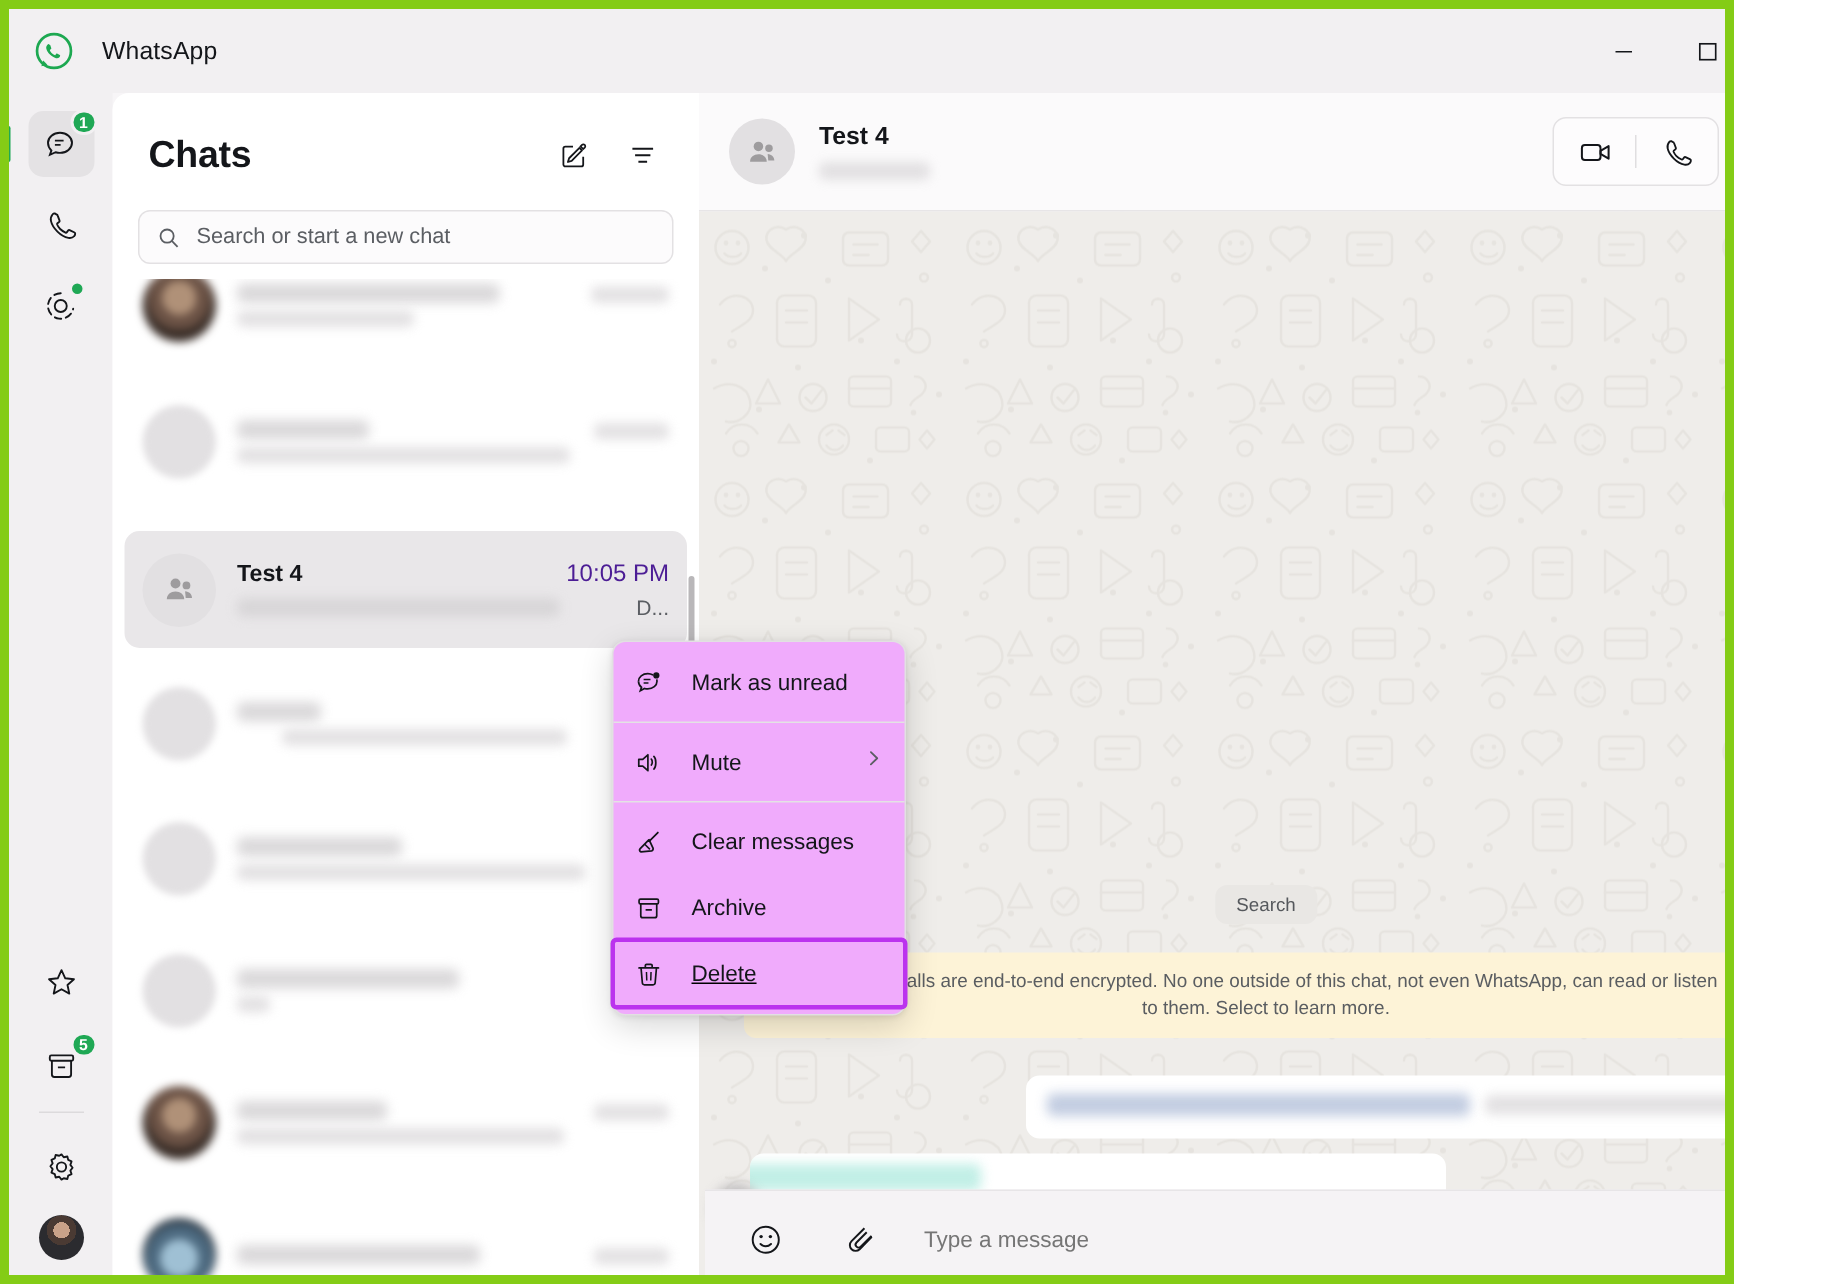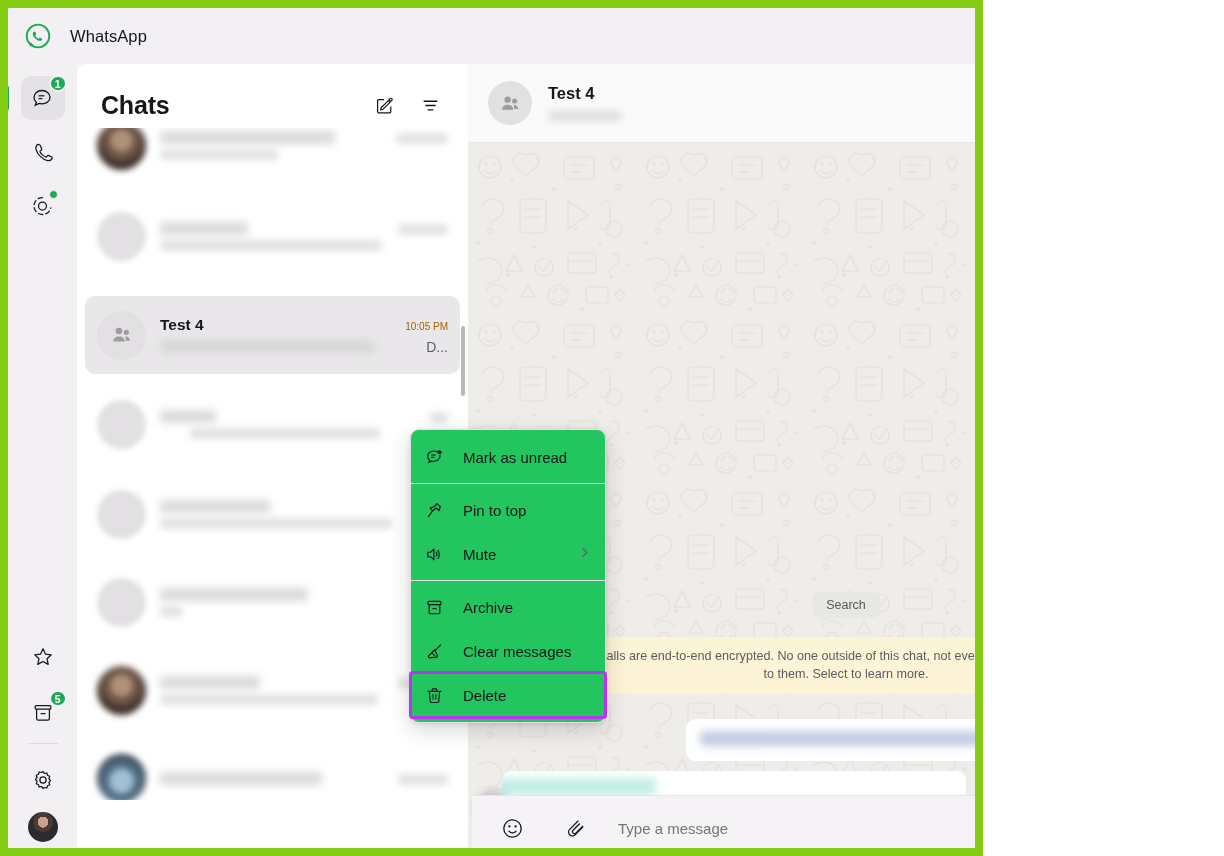--- a/index.html
+++ b/index.html
@@ -7,22 +7,22 @@
   html, body {
     width: 1224px; height: 856px;
     font-family: "Liberation Sans", sans-serif;
     background: #ffffff;
     overflow: hidden;
   }
 
   
   #app-window {
     position: relative;
-    width: 983px; height: 856px;
-    border: 8px solid #84cc16;
+    width: 1156px; height: 856px;
+    border: 6px solid #84cc16;
     background: #f7f5f7;
     overflow: hidden;
   }
 
   
   #title-bar {
     position: absolute; top: 0; left: 0;
     width: 1216px; height: 56px;
     background: #f2f0f2;
     display: flex; align-items: center;
@@ -126,21 +126,21 @@
   .chat-avatar {
     width: 49px; height: 49px; border-radius: 50%;
     background: #e2e0e2; flex: none;
     display: flex; align-items: center; justify-content: center;
   }
   .chat-avatar.photo-a { background: radial-gradient(circle at 50% 40%, #b09178 0 30%, #6b5245 30% 55%, #3a2e28 55%); }
   .chat-avatar.photo-b { background: radial-gradient(circle at 50% 55%, #9fc0d4 0 35%, #4d6a80 35% 62%, #2e3a46 62%); }
   .chat-body { flex: 1; margin-left: 14px; min-width: 0; }
   .chat-line1 { display: flex; align-items: baseline; }
   .chat-name { font-size: 15.5px; font-weight: bold; color: #14161a; }
-  .chat-time { margin-left: auto; font-size: 10px; color: #a16207; }
+  .chat-time { margin-left: auto; font-size: 16px; color: #4c1d95; }
   .chat-line2 { display: flex; align-items: center; margin-top: 5px; }
   .chat-msg-trunc { margin-left: auto; font-size: 14px; color: #5b5e63; }
   
   .blur {
     background: #d4d2d4; border-radius: 4px;
     filter: blur(4px); opacity: .85;
   }
   .blur.light { background: #dedcde; filter: blur(3.5px); }
   #chat-scrollbar {
     position: absolute; right: 3px; top: 198px;
@@ -231,40 +231,41 @@
     flex: 1; margin-left: 22px;
     font-size: 15px; color: #5b5e63;
     border: none; outline: none; background: transparent;
     font-family: "Liberation Sans", sans-serif;
   }
 
   
   #context-menu {
     position: absolute; top: 421px; left: 402px; z-index: 40;
     width: 196px;
-    background: #22c55e;
+    background: #f0abfc;
     border: 1px solid #e2e0e2;
     border-radius: 9px;
     box-shadow: 0 7px 22px rgba(0,0,0,.16), 0 1px 4px rgba(0,0,0,.10);
     padding: 5px 0;
   }
   .menu-item {
     position: relative;
     display: flex; align-items: center;
     height: 44px; padding: 0 14px;
     cursor: default;
   }
   .menu-icon { width: 26px; display: flex; align-items: center; justify-content: flex-start; flex: none; }
   .menu-label { margin-left: 12px; font-size: 15px; color: #14161a; }
   .menu-chevron { margin-left: auto; color: #5b5e63; }
   .menu-sep { height: 1px; background: #e4e2e4; margin: 4px 0; }
   #menu-item-delete {
     outline: 3px solid #bb33ee;
     outline-offset: -1px;
     border-radius: 2px;
+    text-decoration: underline;
   }
 </style>
 </head>
 <body>
 
 <div id="app-window">
 
   <div id="title-bar">
     <span id="app-logo">
       <svg width="26" height="26" viewBox="0 0 26 26">
@@ -364,20 +365,29 @@
         <div class="hdr-icon-btn">
           <svg width="21" height="21" viewBox="0 0 21 21">
             <line x1="3.6" y1="6.2" x2="17.4" y2="6.2" stroke="#14161a" stroke-width="1.35"></line>
             <line x1="5.4" y1="10.5" x2="15.6" y2="10.5" stroke="#14161a" stroke-width="1.35"></line>
             <line x1="7.6" y1="14.8" x2="13.4" y2="14.8" stroke="#14161a" stroke-width="1.35"></line>
           </svg>
         </div>
       </div>
     </div>
 
+    <div id="search-wrap">
+      <div id="search-box">
+        <svg width="15" height="15" viewBox="0 0 15 15">
+          <circle cx="6.4" cy="6.4" r="4.4" fill="none" stroke="#5b5e63" stroke-width="1.2"></circle>
+          <line x1="9.7" y1="9.7" x2="13.4" y2="13.6" stroke="#5b5e63" stroke-width="1.2"></line>
+        </svg>
+        <span id="search-placeholder">Search or start a new chat</span>
+      </div>
+    </div>
 
     <div id="chat-list">
 
       <div class="chat-row" style="height:66px;margin-top:-16px">
         <div class="chat-avatar photo-a" style="filter:blur(3px)"></div>
         <div class="chat-body">
           <div class="chat-line1">
             <span class="blur" style="width:175px;height:13px;display:inline-block"></span>
             <span class="blur light" style="width:52px;height:11px;margin-left:auto;display:inline-block"></span>
           </div>
@@ -644,28 +654,20 @@
           <path d="M15.6 7.3c.1.4.2.8.2 1.3 0 3-2.9 5.4-6.5 5.4-.8 0-1.6-.1-2.3-.35L4.1 15.2l.8-2.4C3.6 11.9 2.8 10.4 2.8 8.6" fill="none" stroke="#14161a" stroke-width="1.2"></path>
           <line x1="6.4" y1="7.4" x2="11.2" y2="7.4" stroke="#14161a" stroke-width="1.1"></line>
           <line x1="6.4" y1="9.8" x2="9.8" y2="9.8" stroke="#14161a" stroke-width="1.1"></line>
           <circle cx="15.3" cy="4.5" r="2.2" fill="#14161a"></circle>
         </svg>
       </span>
       <span class="menu-label">Mark as unread</span>
     </div>
     <div class="menu-sep"></div>
 
-    <div class="menu-item">
-      <span class="menu-icon">
-        <svg width="19" height="19" viewBox="0 0 20 20">
-          <path d="M12.6 2.8 L9.6 6.2 L5.2 7.4 L8.1 10.2 M12.6 2.8 L16 5.8 L14.8 10.2 L11.9 7.4 M8.1 10.2 L11.9 7.4 M8.1 10.2 L3.6 16.6" fill="none" stroke="#14161a" stroke-width="1.25" stroke-linejoin="round" stroke-linecap="round"></path>
-        </svg>
-      </span>
-      <span class="menu-label">Pin to top</span>
-    </div>
 
     <div class="menu-item">
       <span class="menu-icon">
         <svg width="19" height="19" viewBox="0 0 20 20">
           <path d="M3 7.6h2.8L9.4 4.4v11.2L5.8 12.4H3z" fill="none" stroke="#14161a" stroke-width="1.2" stroke-linejoin="round"></path>
           <path d="M11.8 7.4c.9.8.9 3.4 0 4.2" fill="none" stroke="#14161a" stroke-width="1.2" stroke-linecap="round"></path>
           <path d="M13.6 5.6c1.8 1.6 1.8 7.2 0 8.8" fill="none" stroke="#14161a" stroke-width="1.2" stroke-linecap="round"></path>
         </svg>
       </span>
       <span class="menu-label">Mute</span>
@@ -673,37 +675,37 @@
         <svg width="13" height="13" viewBox="0 0 13 13">
           <path d="M4.6 2.4 L8.8 6.5 L4.6 10.6" fill="none" stroke="#5b5e63" stroke-width="1.2" stroke-linecap="round" stroke-linejoin="round"></path>
         </svg>
       </span>
     </div>
     <div class="menu-sep"></div>
 
     <div class="menu-item">
       <span class="menu-icon">
         <svg width="19" height="19" viewBox="0 0 20 20">
+          <line x1="16.4" y1="3.2" x2="10.6" y2="9" stroke="#14161a" stroke-width="1.25" stroke-linecap="round"></line>
+          <path d="M10.2 8.2 L4 14.4 c-.8.8-.5 2 .6 2.4 L12 16 c.8-.2 1.3-1.1 1-1.9 z" fill="none" stroke="#14161a" stroke-width="1.25" stroke-linejoin="round"></path>
+          <line x1="7.2" y1="11.4" x2="10.8" y2="15" stroke="#14161a" stroke-width="1.1"></line>
+        </svg>
+      </span>
+      <span class="menu-label">Clear messages</span>
+    </div>
+
+    <div class="menu-item">
+      <span class="menu-icon">
+        <svg width="19" height="19" viewBox="0 0 20 20">
           <rect x="3.2" y="3.6" width="13.6" height="3.4" rx="1" fill="none" stroke="#14161a" stroke-width="1.2"></rect>
           <path d="M4.4 7v8.2c0 .8.6 1.4 1.4 1.4h8.4c.8 0 1.4-.6 1.4-1.4V7" fill="none" stroke="#14161a" stroke-width="1.2"></path>
           <line x1="7.8" y1="11.2" x2="12.2" y2="11.2" stroke="#14161a" stroke-width="1.2"></line>
         </svg>
       </span>
       <span class="menu-label">Archive</span>
-    </div>
-
-    <div class="menu-item">
-      <span class="menu-icon">
-        <svg width="19" height="19" viewBox="0 0 20 20">
-          <line x1="16.4" y1="3.2" x2="10.6" y2="9" stroke="#14161a" stroke-width="1.25" stroke-linecap="round"></line>
-          <path d="M10.2 8.2 L4 14.4 c-.8.8-.5 2 .6 2.4 L12 16 c.8-.2 1.3-1.1 1-1.9 z" fill="none" stroke="#14161a" stroke-width="1.25" stroke-linejoin="round"></path>
-          <line x1="7.2" y1="11.4" x2="10.8" y2="15" stroke="#14161a" stroke-width="1.1"></line>
-        </svg>
-      </span>
-      <span class="menu-label">Clear messages</span>
     </div>
 
     <div class="menu-item" id="menu-item-delete">
       <span class="menu-icon">
         <svg width="19" height="19" viewBox="0 0 20 20">
           <path d="M4.6 5.6 L5.5 16c.05.8.7 1.4 1.5 1.4h6c.8 0 1.45-.6 1.5-1.4l.9-10.4" fill="none" stroke="#14161a" stroke-width="1.2" stroke-linejoin="round"></path>
           <line x1="3.2" y1="5.6" x2="16.8" y2="5.6" stroke="#14161a" stroke-width="1.25" stroke-linecap="round"></line>
           <path d="M7.6 5.6 V3.9 c0-.5.4-.9.9-.9h3 c.5 0 .9.4.9.9 V5.6" fill="none" stroke="#14161a" stroke-width="1.2" stroke-linejoin="round"></path>
           <line x1="8.4" y1="8.4" x2="8.6" y2="14.4" stroke="#14161a" stroke-width="1.05"></line>
           <line x1="11.6" y1="8.4" x2="11.4" y2="14.4" stroke="#14161a" stroke-width="1.05"></line>

